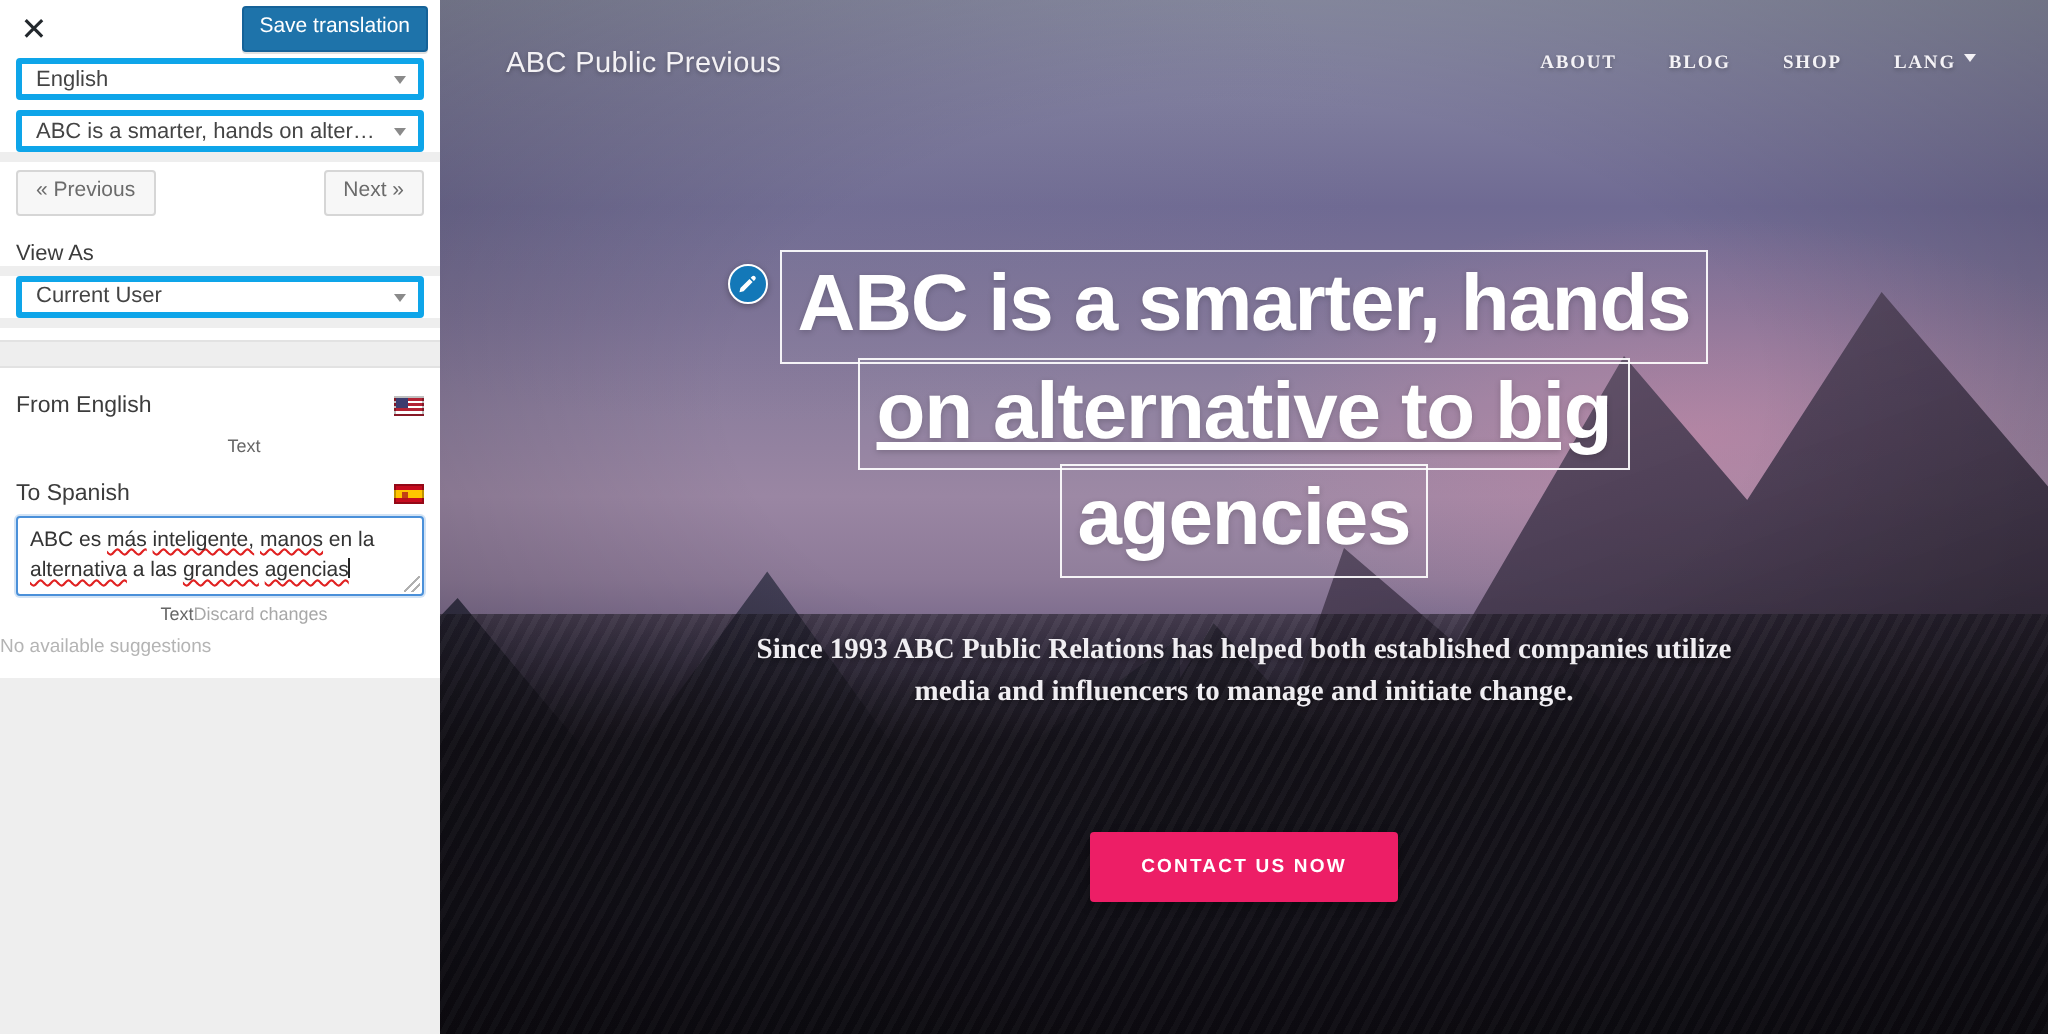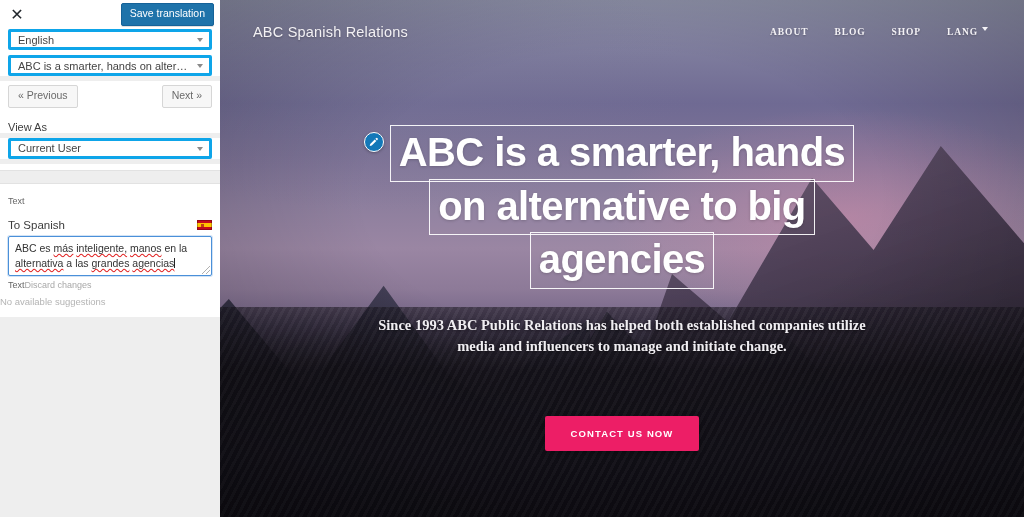--- a/index.html
+++ b/index.html
@@ -221,23 +221,24 @@
     width: 1px;
     height: 10px;
     background: #222;
     vertical-align: -1px;
     margin-left: 0px;
   }
 
   .pane-foot {
     display: flex;
     align-items: center;
-    justify-content: flex-start;
+    justify-content: center;
     padding: 2px 8px 0;
     height: 16px;
+    margin-left: 24px;
   }
   .pane-foot .small {
     font-size: 9px;
     color: #666;
   }
   .discard {
     font-size: 9px;
     color: #a8a8a8;
     cursor: pointer;
   }
@@ -386,21 +387,21 @@
     font-weight: bold;
     line-height: 1.04;
     letter-spacing: -.6px;
     padding: 6px 8px 7px;
     outline: 1px solid rgba(255,255,255,.92);
     outline-offset: 0;
     background: rgba(255,255,255,.03);
     white-space: nowrap;
     text-shadow: 0 1px 3px rgba(0,0,0,.18);
   }
-  .hl-2 { margin-top: -1px; }
+  .hl-2 { margin-top: -1px; text-decoration: underline; }
   .hl-3 { margin-top: -1px; }
 
   .edit-badge {
     position: absolute;
     left: -27px;
     top: 6px;
     width: 20px; height: 20px;
     border-radius: 50%;
     background: #1378b8;
     border: 1.5px solid #ffffff;
@@ -475,20 +476,24 @@
       <div class="sel">
         <span class="sel-text">Current User</span>
         <span class="caret"></span>
       </div>
     </div>
 
     <div class="sb-white" style="height:6px;"></div>
     <div class="sb-gap"></div>
 
     <div class="sb-white" style="padding-top:8px;">
+      <div class="pane-head">
+        <span class="t">From English</span>
+        <span class="flag flag-us"></span>
+      </div>
       <div class="pane-foot">
         <span class="small">Text</span>
       </div>
     </div>
 
     <div class="sb-white" style="padding-top:6px;">
       <div class="pane-head">
         <span class="t">To Spanish</span>
         <span class="flag flag-es"></span>
       </div>
@@ -509,21 +514,21 @@
   <main id="preview">
 
     <div class="bg-sky"></div>
     <div class="bg-mtn-right"></div>
     <div class="bg-mtn-left"></div>
     <div class="bg-mtn-mid"></div>
     <div class="bg-foreground"></div>
     <div class="bg-vignette"></div>
 
     <header class="site-header">
-      <div class="brand">ABC Spanish Relations</div>
+      <div class="brand">ABC Public Previous</div>
       <nav class="nav">
         <a href="#">ABOUT</a>
         <a href="#">BLOG</a>
         <a href="#">SHOP</a>
         <a href="#" class="lang">
             <span>LANG</span>
             <span class="dn"></span>
           </a>
       </nav>
     </header>

